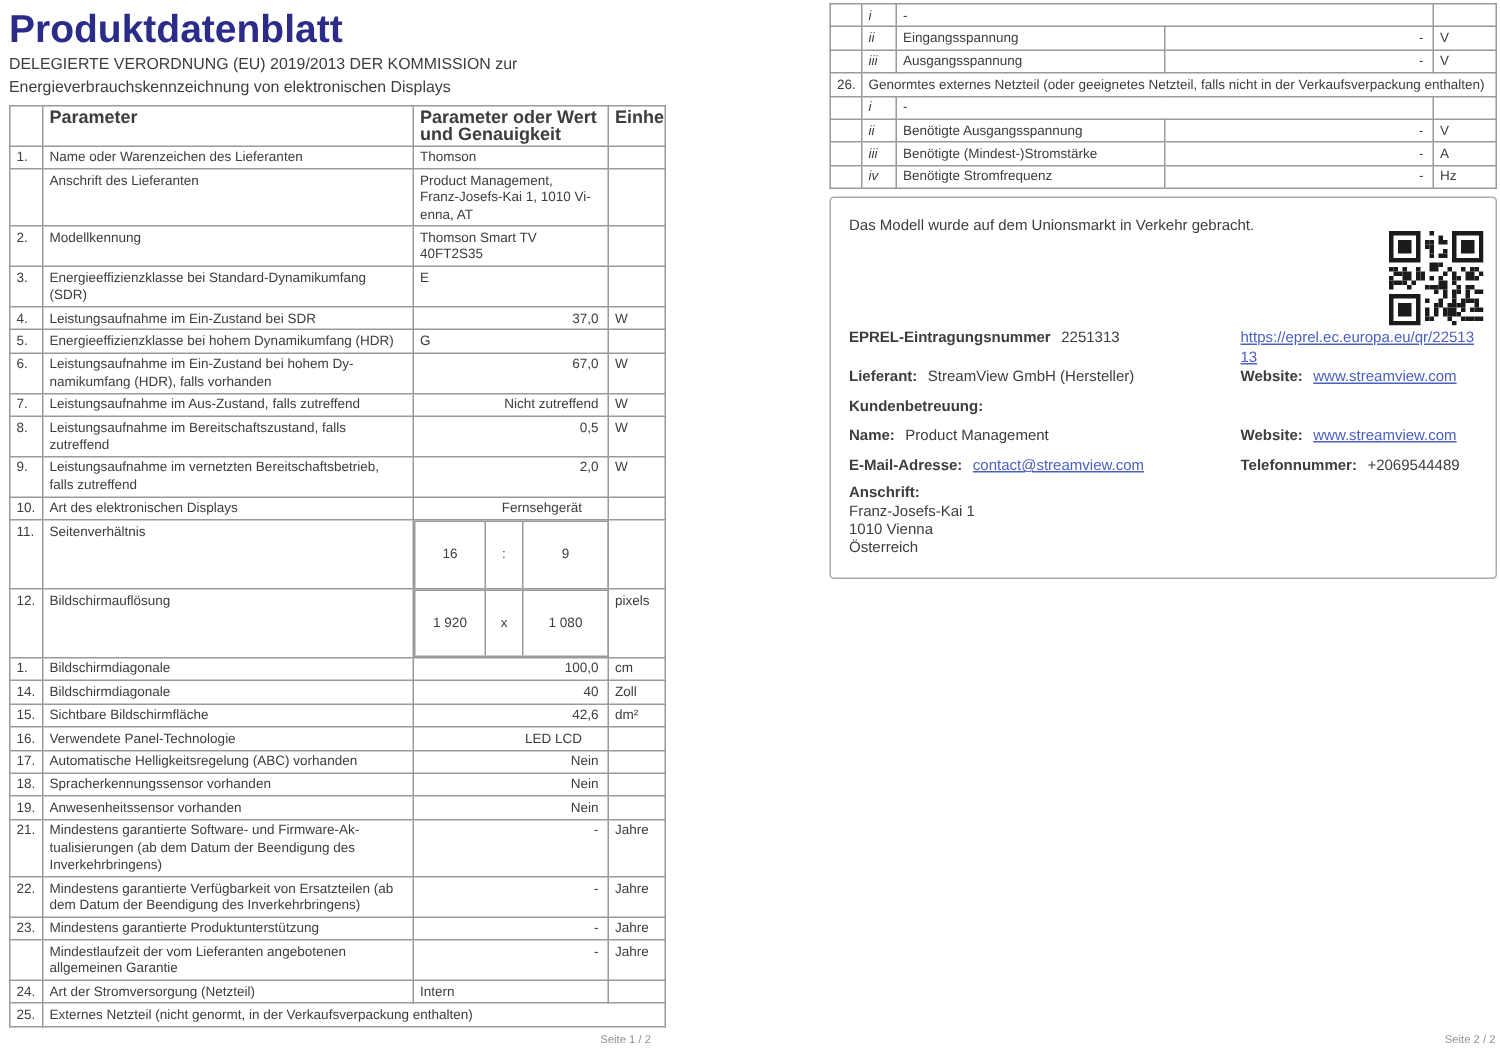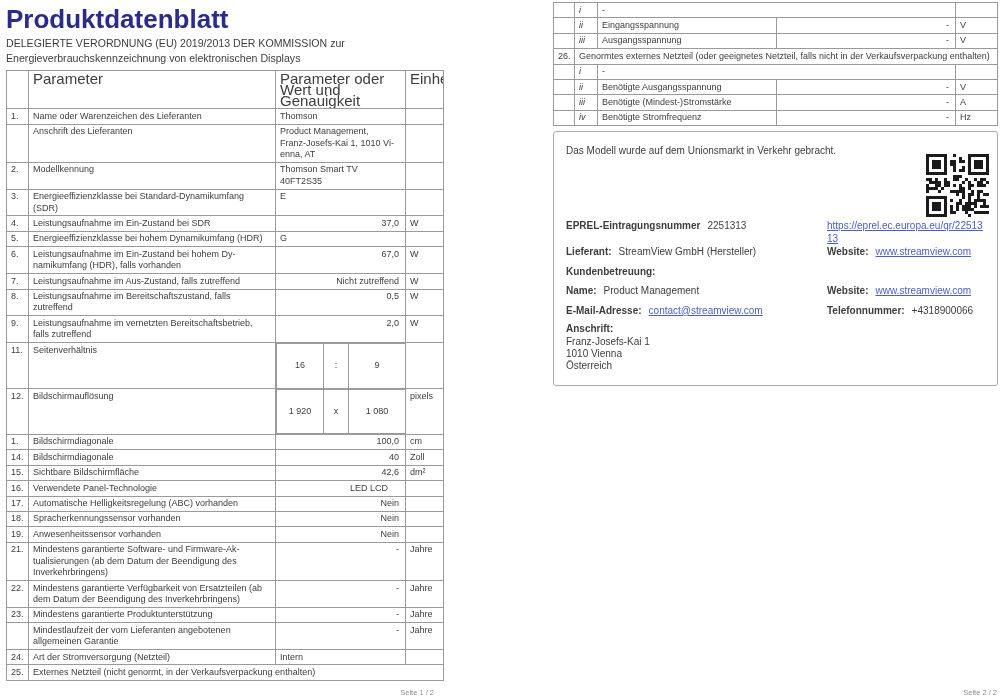--- a/index.html
+++ b/index.html
@@ -22,21 +22,21 @@
   td, th {
     border:1px solid #9a9a9a;
     font-size:9px;
     line-height:11.4px;
     padding:1.5px 4px;
     vertical-align:top;
     text-align:left;
     hyphens:manual;
     overflow:hidden;
   }
-  th { font-weight:normal; font-size:15px; }
+  th { font-weight:bold; font-size:12px; }
   .c-num   { width:22px; text-align:left; padding-right:4px; }
   .c-value { width:130px; white-space:pre-line; }
   .c-unit  { width:38px; }
   .al-right { text-align:right; padding-right:6px; }
   .al-left  { text-align:left; }
   .pad-lg   { padding-right:17px; }
 
   td.ratio { padding:0; display:flex; }
   .ratio span { display:block; padding:16px 2px; text-align:center; }
   .ratio .v1 { flex:1.05; }
@@ -150,20 +150,26 @@
           <td class="c-num">8.</td>
           <td>Leistungsaufnahme im Bereitschaftszustand, falls zutreffend</td>
           <td class="c-value al-right">0,5</td>
           <td class="c-unit">W</td>
         </tr>
         <tr>
           <td class="c-num">9.</td>
           <td>Leistungsaufnahme im vernetzten Bereitschaftsbe­trieb, falls zutreffend</td>
           <td class="c-value al-right">2,0</td>
           <td class="c-unit">W</td>
+        </tr>
+        <tr>
+          <td class="c-num">10.</td>
+          <td>Art des elektronischen Displays</td>
+          <td class="c-value al-right pad-lg">Fernsehgerät</td>
+          <td class="c-unit"></td>
         </tr>
         <tr>
           <td class="c-num">11.</td>
           <td>Seitenverhältnis</td>
           <td class="c-value ratio"><span class="v1">16</span><span class="sep">:</span><span class="v2">9</span></td>
           <td class="c-unit"></td>
         </tr>
         <tr>
           <td class="c-num">12.</td>
           <td>Bildschirmauflösung</td>
@@ -469,21 +475,21 @@
       <div class="r">
         <span class="b">Website:</span><a class="link">www.streamview.com</a>
       </div>
     </div>
 
     <div class="irow">
       <div class="l">
         <span class="b">E-Mail-Adresse:</span><a class="link">contact@streamview.com</a>
       </div>
       <div class="r">
-        <span class="b">Telefonnummer:</span><span>+4318900066</span>
+        <span class="b">Telefonnummer:</span><span>+2069544489</span>
       </div>
     </div>
 
     <div class="addr-block">
       <div class="b addr-line">Anschrift:</div>
       <div class="addr-line">Franz-Josefs-Kai 1</div>
       <div class="addr-line">1010 Vienna</div>
       <div class="addr-line">Österreich</div>
     </div>
   </div>

